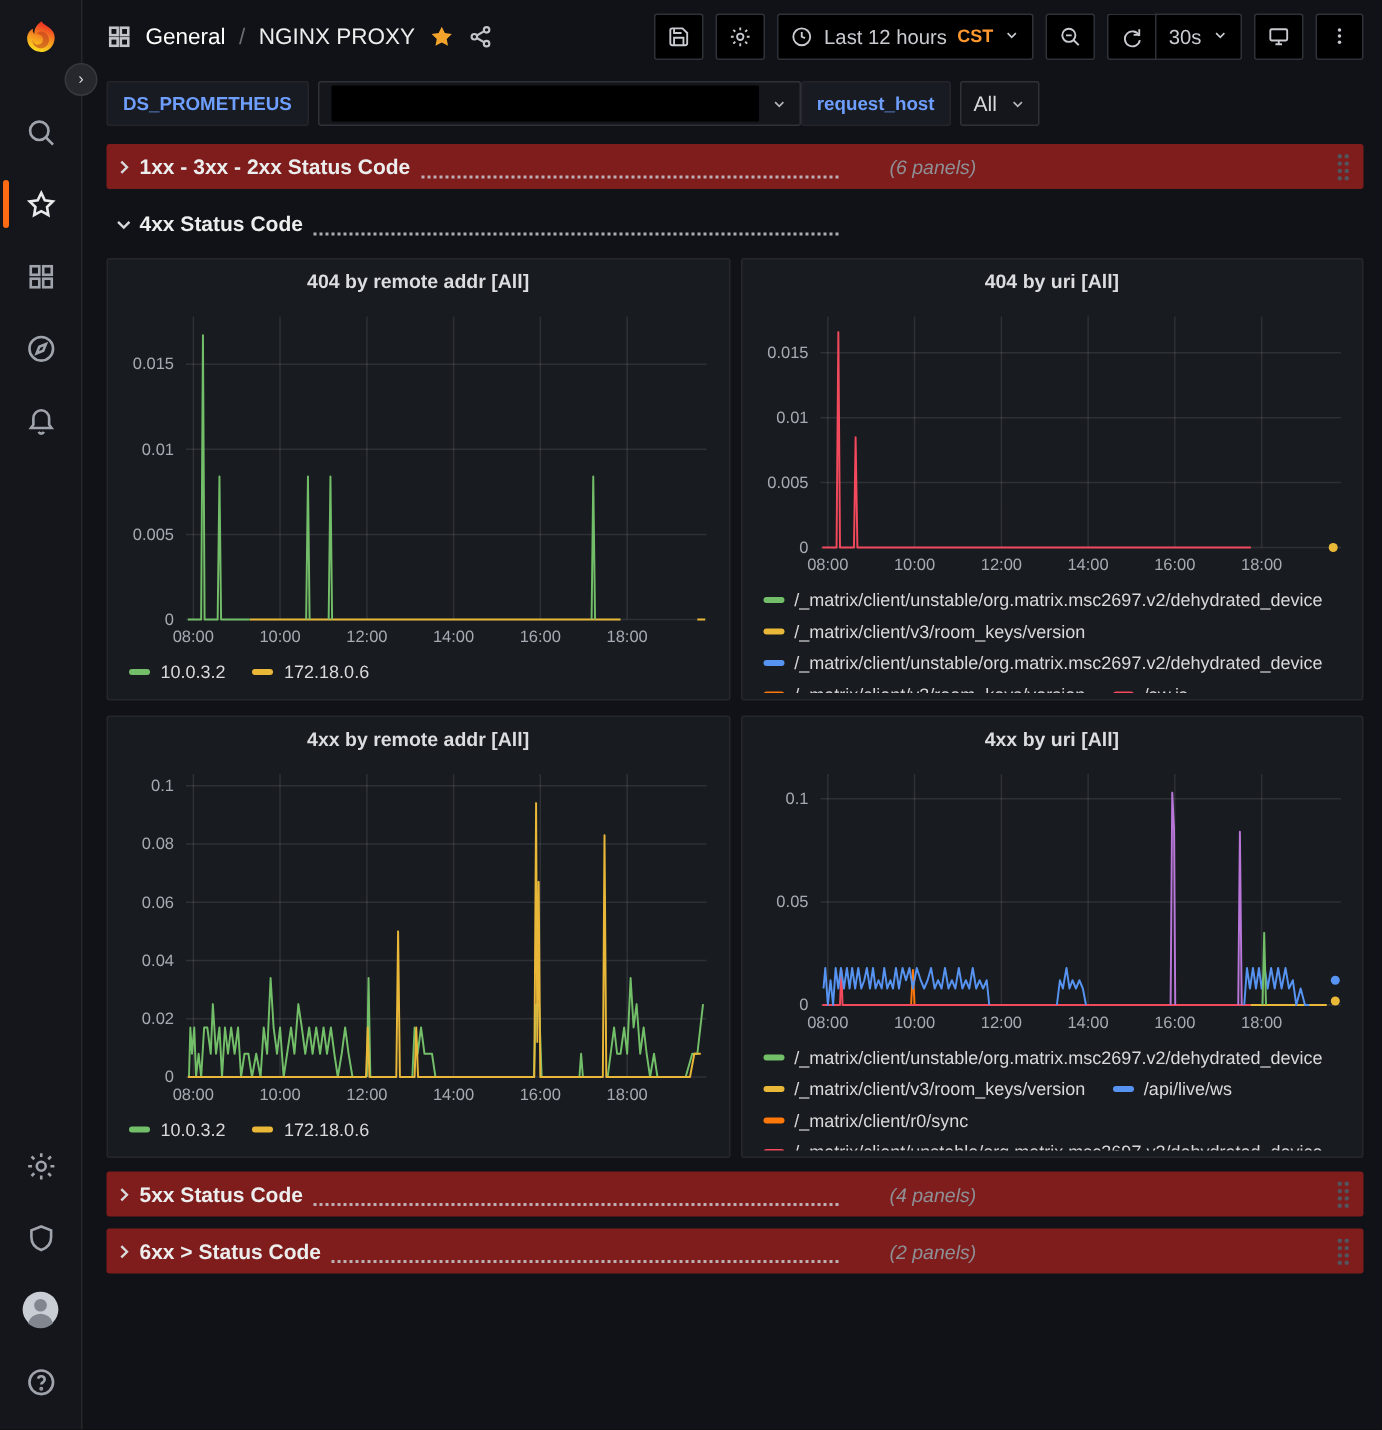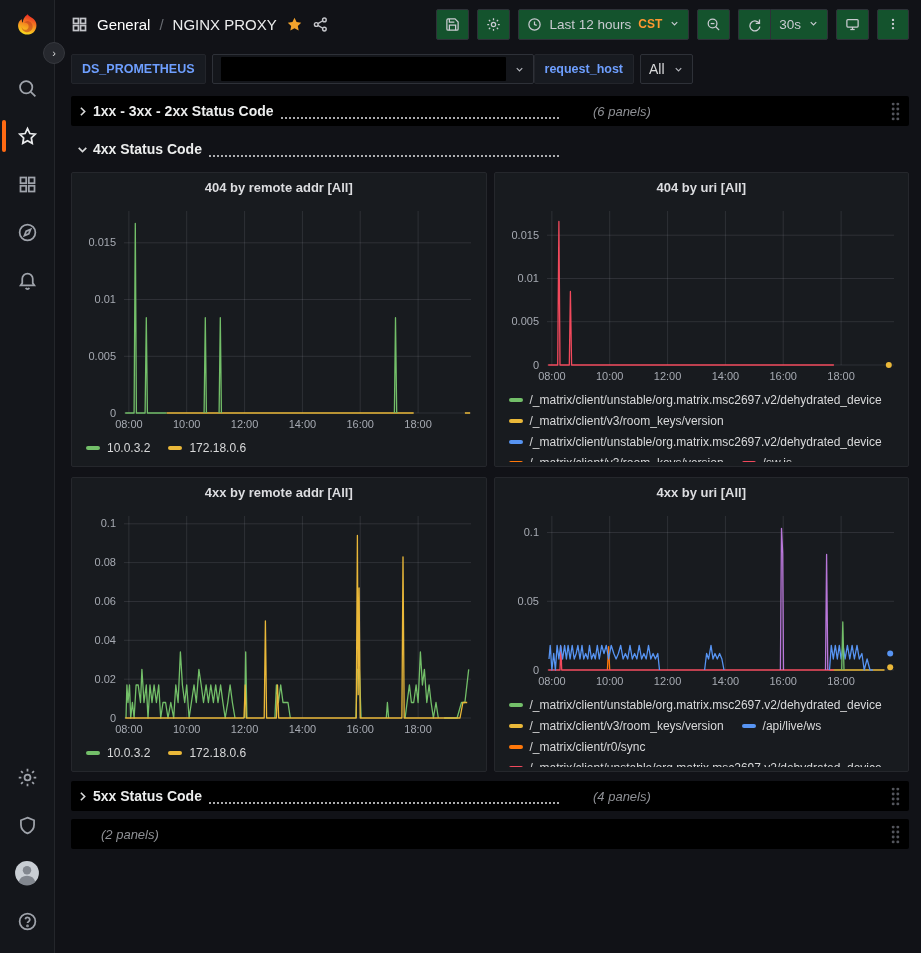--- a/index.html
+++ b/index.html
@@ -21,42 +21,42 @@
   
   .main { flex:1; display:flex; flex-direction:column; background:#111217; min-width:0; }
 
   .navbar { height:48px; display:flex; align-items:center; padding:0 12px 0 16px; flex-shrink:0; }
   .nav-left { display:flex; align-items:center; gap:9px; color:#d8d9da; font-size:15px; }
   .nav-left svg { width:17px; height:17px; }
   .crumb-section { color:#ffffff; cursor:pointer; }
   .crumb-sep { color:#6a6d73; }
   .crumb-title { color:#eceded; cursor:pointer; }
   .nav-right { margin-left:auto; display:flex; align-items:center; gap:8px; }
-  .tbtn { height:31px; min-width:32px; display:inline-flex; align-items:center; justify-content:center; gap:7px; padding:0 8px; background:#14532d; border:1px solid #2e3138; border-radius:2px; color:#c9cbd1; font-size:13.5px; cursor:pointer; white-space:nowrap; }
+  .tbtn { height:31px; min-width:32px; display:inline-flex; align-items:center; justify-content:center; gap:7px; padding:0 8px; background:#000000; border:1px solid #2e3138; border-radius:2px; color:#c9cbd1; font-size:13.5px; cursor:pointer; white-space:nowrap; }
   .tbtn svg { width:15px; height:15px; flex-shrink:0; }
   .tbtn .caret svg { width:11px; height:11px; }
   .tz { color:#ff9830; font-size:12px; font-weight:bold; }
   .btn-group { display:flex; }
   .btn-group .tbtn:first-child { border-right:none; border-radius:2px 0 0 2px; }
   .btn-group .tbtn:last-child { border-radius:0 2px 2px 0; }
   .kebab svg { width:14px; height:14px; }
 
   
   .submenu { display:flex; align-items:center; gap:0; padding:6px 0 10px 16px; flex-shrink:0; }
   .var-group { display:flex; align-items:center; gap:6px; }
   .var-label { height:30px; display:flex; align-items:center; padding:0 10px; background:#181b21; border:1px solid #23252b; border-radius:2px; color:#6e9fff; font-size:12.5px; font-weight:bold; cursor:pointer; }
   .var-select { height:30px; display:flex; align-items:center; gap:8px; padding:0 8px; background:#14161b; border:1px solid #2e3138; border-radius:2px; cursor:pointer; color:#d8d9da; font-size:14px; }
   .redacted { width:285px; height:24px; background:#000; border-radius:1px; }
   .var-select svg { width:11px; height:11px; color:#b4b7bd; }
 
   
   .dashboard { flex:1; overflow:hidden; padding:2px 12px 0 16px; }
 
   .row-head { height:30px; display:flex; align-items:center; margin-bottom:8px; border-radius:2px; cursor:pointer; position:relative; }
-  .row-head.collapsed { background:#000000; }
+  .row-head.collapsed { background:#7f1d1d; }
   .row-left { display:flex; align-items:center; width:492px; min-width:0; }
   .row-caret { display:flex; align-items:center; justify-content:center; width:22px; color:#d8d9da; flex-shrink:0; }
   .row-caret svg { width:13px; height:13px; }
   .row-title { color:#eceded; font-size:14px; font-weight:bold; white-space:nowrap; margin-right:7px; }
   .row-dots { flex:1; height:15px; border-bottom:2px dotted #c9cacd; opacity:.85; margin-right:4px; }
   .row-count { margin-left:30px; color:#8e9095; font-size:13px; font-style:italic; white-space:nowrap; }
   .row-grip { margin-left:auto; margin-right:8px; color:#53555c; cursor:grab; display:flex; }
   .row-grip svg { width:11px; height:19px; }
 
   .panel-grid { display:grid; grid-template-columns:1fr 1fr; gap:10px 7px; margin-bottom:9px; }
@@ -523,20 +523,29 @@
               <circle cx="2.8" cy="6.7" r="1.4"></circle>
               <circle cx="7.2" cy="6.7" r="1.4"></circle>
               <circle cx="2.8" cy="11.3" r="1.4"></circle>
               <circle cx="7.2" cy="11.3" r="1.4"></circle>
               <circle cx="2.8" cy="16" r="1.4"></circle>
               <circle cx="7.2" cy="16" r="1.4"></circle>
             </svg>
           </span>
         </div>
         <div class="row-head collapsed">
+          <div class="row-left">
+            <span class="row-caret">
+              <svg viewBox="0 0 24 24" fill="none" stroke="currentColor" stroke-width="3">
+                <polyline points="9 5 16 12 9 19"></polyline>
+              </svg>
+            </span>
+            <span class="row-title">6xx &gt; Status Code</span>
+            <span class="row-dots"></span>
+          </div>
           <span class="row-count">(2 panels)</span>
           <span class="row-grip">
             <svg viewBox="0 0 10 18" fill="currentColor">
               <circle cx="2.8" cy="2" r="1.4"></circle>
               <circle cx="7.2" cy="2" r="1.4"></circle>
               <circle cx="2.8" cy="6.7" r="1.4"></circle>
               <circle cx="7.2" cy="6.7" r="1.4"></circle>
               <circle cx="2.8" cy="11.3" r="1.4"></circle>
               <circle cx="7.2" cy="11.3" r="1.4"></circle>
               <circle cx="2.8" cy="16" r="1.4"></circle>

